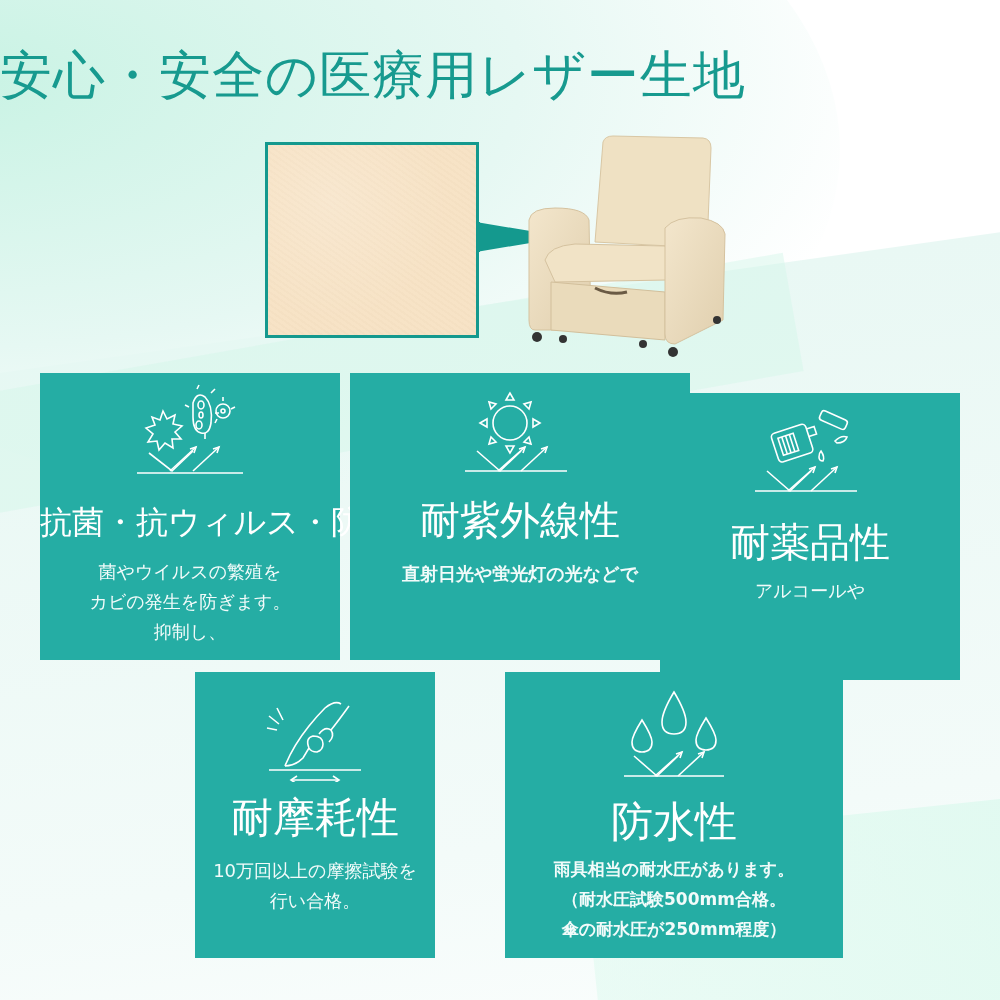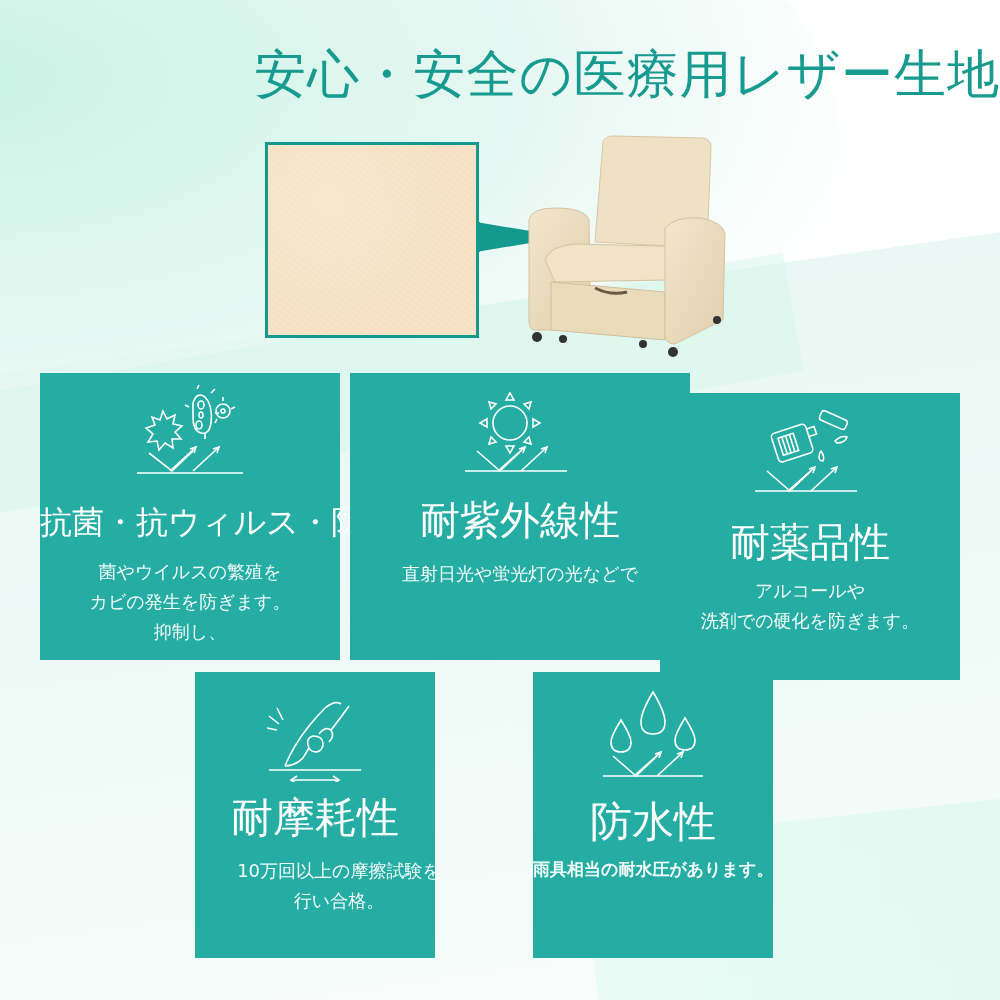--- a/index.html
+++ b/index.html
@@ -14,22 +14,22 @@
   .bg .b2 { position:absolute; left:-200px; top:300px; width:1500px; height:900px;
     transform: rotate(-8deg);
     background: linear-gradient(180deg, #e9f8f4 0%, #f3fbf9 60%, #ffffff 100%); }
   .bg .b3 { position:absolute; left:600px; top:800px; width:800px; height:400px;
     transform: rotate(-6deg);
     background: linear-gradient(90deg, rgba(224,250,240,0.6), #dcf9ee); }
   .bg .b4 { position:absolute; left:-100px; top:330px; width:900px; height:120px;
     transform: rotate(-10deg); background: rgba(210,246,233,0.45); }
 
   .title {
-    position:absolute; left:0; top:45px; width:1000px; text-align:right;
-    font-family: Liberation Serif, serif;
+    position:absolute; left:0; top:45px; width:1000px; text-align:left;
+    font-family: Liberation Sans, sans-serif;
     font-size:52px; color:#179a8f; letter-spacing:1px; line-height:60px;
   }
 
   .swatch {
     position:absolute; left:265px; top:142px; width:208px; height:190px;
     border:3px solid #14998e;
     background:
       radial-gradient(circle at 30% 30%, rgba(255,255,255,0.18), rgba(255,255,255,0) 60%),
       repeating-linear-gradient(35deg, rgba(200,170,130,0.05) 0 2px, rgba(255,255,255,0) 2px 5px),
       #f7e3c6;
@@ -55,21 +55,21 @@
     color:#ffffff; white-space:nowrap;
   }
   .card .desc {
     position:absolute; left:0; width:100%;
     font-size:18px; line-height:30px; color:#f2fbfa; white-space:nowrap;
   }
   .c1 { left:40px;  top:373px; width:300px; height:287px; }
   .c2 { left:350px; top:373px; width:340px; height:287px; }
   .c3 { left:660px; top:373px; width:300px; height:287px;margin-top:20px; }
   .c4 { left:195px; top:672px; width:240px; height:286px; }
-  .c5 { left:505px; top:672px; width:240px; height:286px;margin-left:28px; }
+  .c5 { left:505px; top:672px; width:338px; height:286px; }
 </style>
 </head>
 <body>
 
 <div class="bg">
   <div class="b2"></div>
   <div class="b1"></div>
   <div class="b4"></div>
   <div class="b3"></div>
 </div>
@@ -143,21 +143,21 @@
     <polygon points="24,57 26,50 31,55"></polygon>
     <polygon points="66,57 64,50 59,55"></polygon>
     <path d="M12 64 L35 84 L56 64"></path>
     <path d="M33 84 L60 60"></path>
     <path d="M54 62 L60 60 L58 66"></path>
     <path d="M56 84 L82 60"></path>
     <path d="M76 62 L82 60 L80 66"></path>
     <path d="M0 84 L102 84"></path>
   </svg>
   <div class="heading" style="top:122px;font-size:40px;line-height:50px;">耐紫外線性</div>
-  <div class="desc" style="top:186px;">
+  <div class="desc" style="top:186px;font-weight:bold;">
     <div>直射日光や蛍光灯の光などで</div>
   </div>
 </div>
 
 <div class="card c3">
   <svg class="icon" style="top:14px;" width="110" height="96" viewBox="0 0 110 96" fill="none" stroke="#fff" stroke-width="1.6">
     <g transform="rotate(-18 40 32)">
       <rect x="18" y="20" width="36" height="30" rx="4"></rect>
       <rect x="24" y="26" width="16" height="18"></rect>
       <path d="M28 26 L28 44 M32 26 L32 44 M36 26 L36 44"></path>
@@ -171,53 +171,54 @@
     <path d="M12 64 L35 84 L56 64"></path>
     <path d="M33 84 L60 60"></path>
     <path d="M54 62 L60 60 L58 66"></path>
     <path d="M56 84 L82 60"></path>
     <path d="M76 62 L82 60 L80 66"></path>
     <path d="M0 84 L102 84"></path>
   </svg>
   <div class="heading" style="top:124px;font-size:40px;line-height:50px;">耐薬品性</div>
   <div class="desc" style="top:183px;">
     <div>アルコールや</div>
-    <div>洗剤での硬化を防ぎます。</div>
   </div>
 </div>
 
 <div class="card c4">
   <svg class="icon" style="top:14px;" width="100" height="96" viewBox="0 0 100 96" fill="none" stroke="#fff" stroke-width="1.6">
     <path d="M20 80 Q28 60 44 40 Q52 30 60 22 M60 22 Q70 14 76 18"></path>
     <path d="M20 80 Q30 80 38 72 L44 62"></path>
     <path d="M44 62 Q40 52 48 50 Q58 50 58 58 Q58 64 52 66 Q46 66 44 62 Z"></path>
     <path d="M54 48 Q60 40 66 44 Q70 50 64 56"></path>
     <path d="M66 44 Q74 34 84 20"></path>
     <path d="M4 30 L14 38 M2 42 L12 44 M12 22 L18 34"></path>
     <path d="M4 84 L96 84"></path>
     <path d="M26 94 L74 94"></path>
     <path d="M32 90 L26 94 L32 98"></path>
     <path d="M68 90 L74 94 L68 98"></path>
   </svg>
   <div class="heading" style="top:120px;font-size:42px;line-height:52px;">耐摩耗性</div>
-  <div class="desc" style="top:184px;margin-left:24px;">
+  <div class="desc" style="top:184px;">
     <div>10万回以上の摩擦試験を</div>
     <div>行い合格。</div>
   </div>
 </div>
 
 <div class="card c5">
   <svg class="icon" style="top:18px;" width="100" height="96" viewBox="0 0 100 96" fill="none" stroke="#fff" stroke-width="1.6">
     <path d="M50 2 Q38 22 38 32 Q38 44 50 44 Q62 44 62 32 Q62 22 50 2 Z"></path>
     <path d="M18 30 Q8 46 8 52 Q8 62 18 62 Q28 62 28 52 Q28 46 18 30 Z"></path>
     <path d="M82 28 Q72 44 72 50 Q72 60 82 60 Q92 60 92 50 Q92 44 82 28 Z"></path>
     <path d="M10 66 L33 86 L54 66"></path>
     <path d="M31 86 L58 62"></path>
     <path d="M52 64 L58 62 L56 68"></path>
     <path d="M54 86 L80 62"></path>
     <path d="M74 64 L80 62 L78 68"></path>
     <path d="M0 86 L100 86"></path>
   </svg>
   <div class="heading" style="top:124px;font-size:42px;line-height:52px;">防水性</div>
   <div class="desc" style="top:182px;font-size:17px;font-weight:bold;">
     <div>雨具相当の耐水圧があります。</div>
+    <div>（耐水圧試験500mm合格。</div>
+    <div>傘の耐水圧が250mm程度）</div>
   </div>
 </div>
 
 </body></html>

